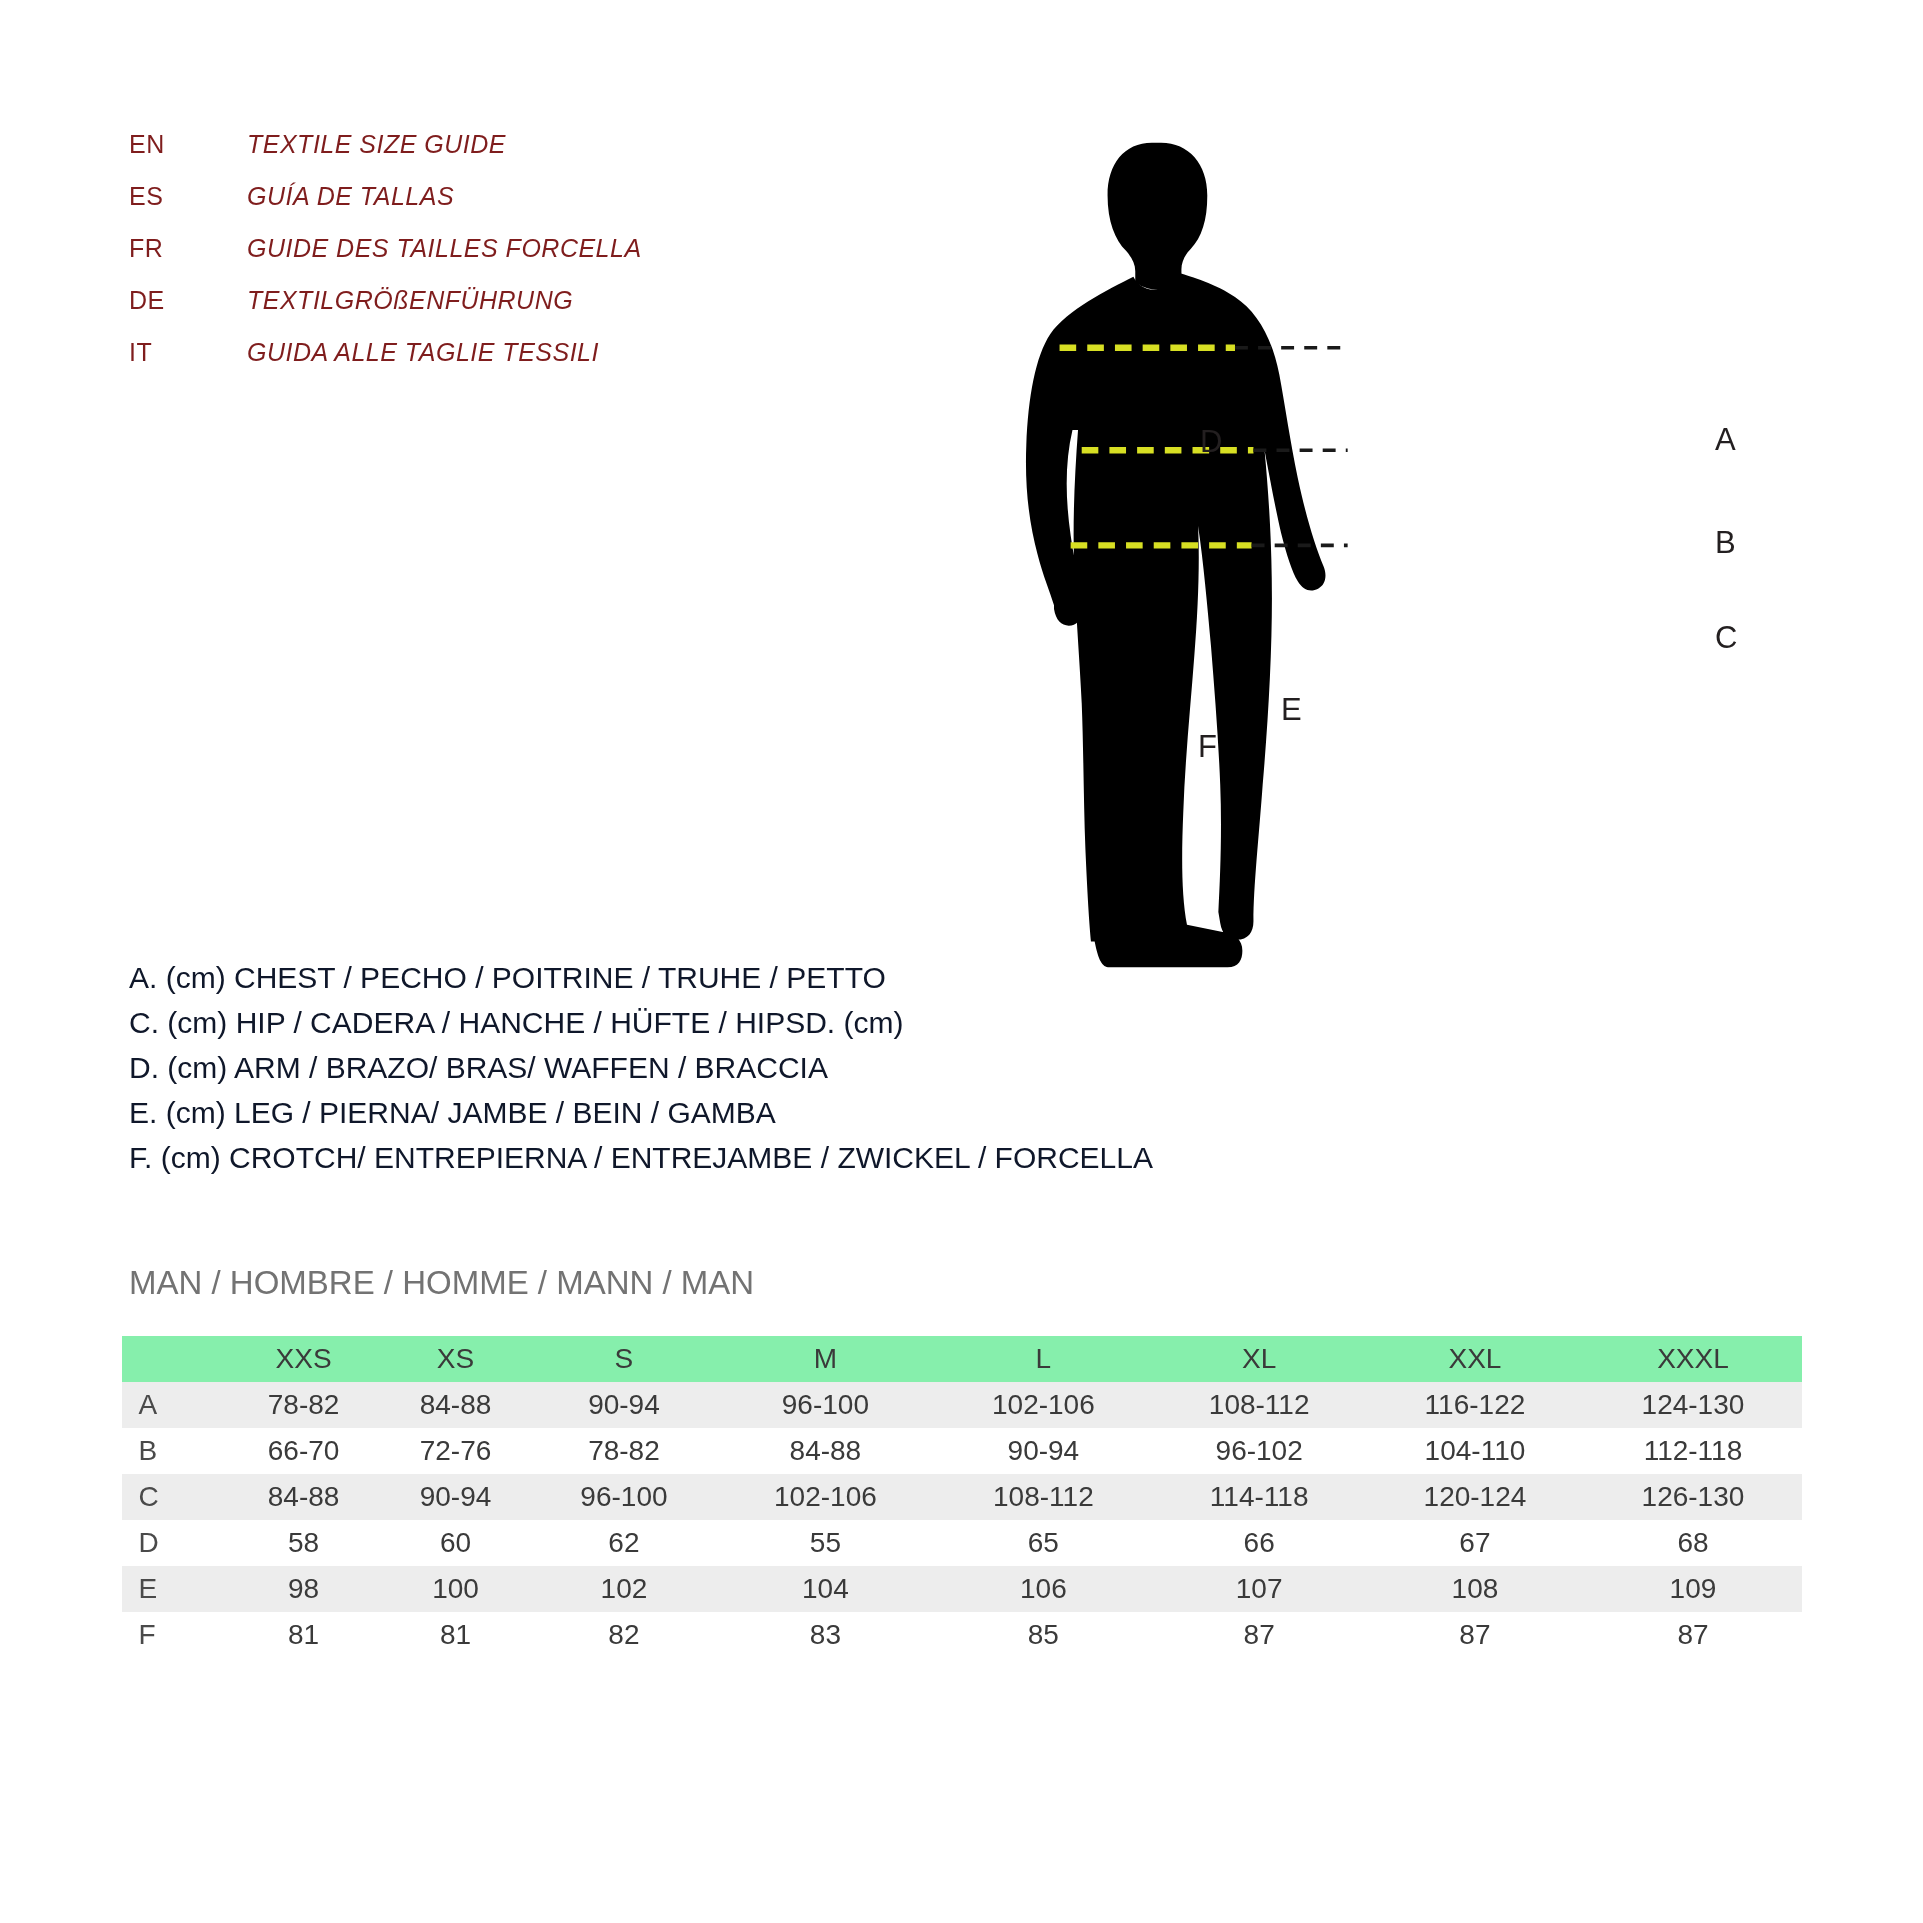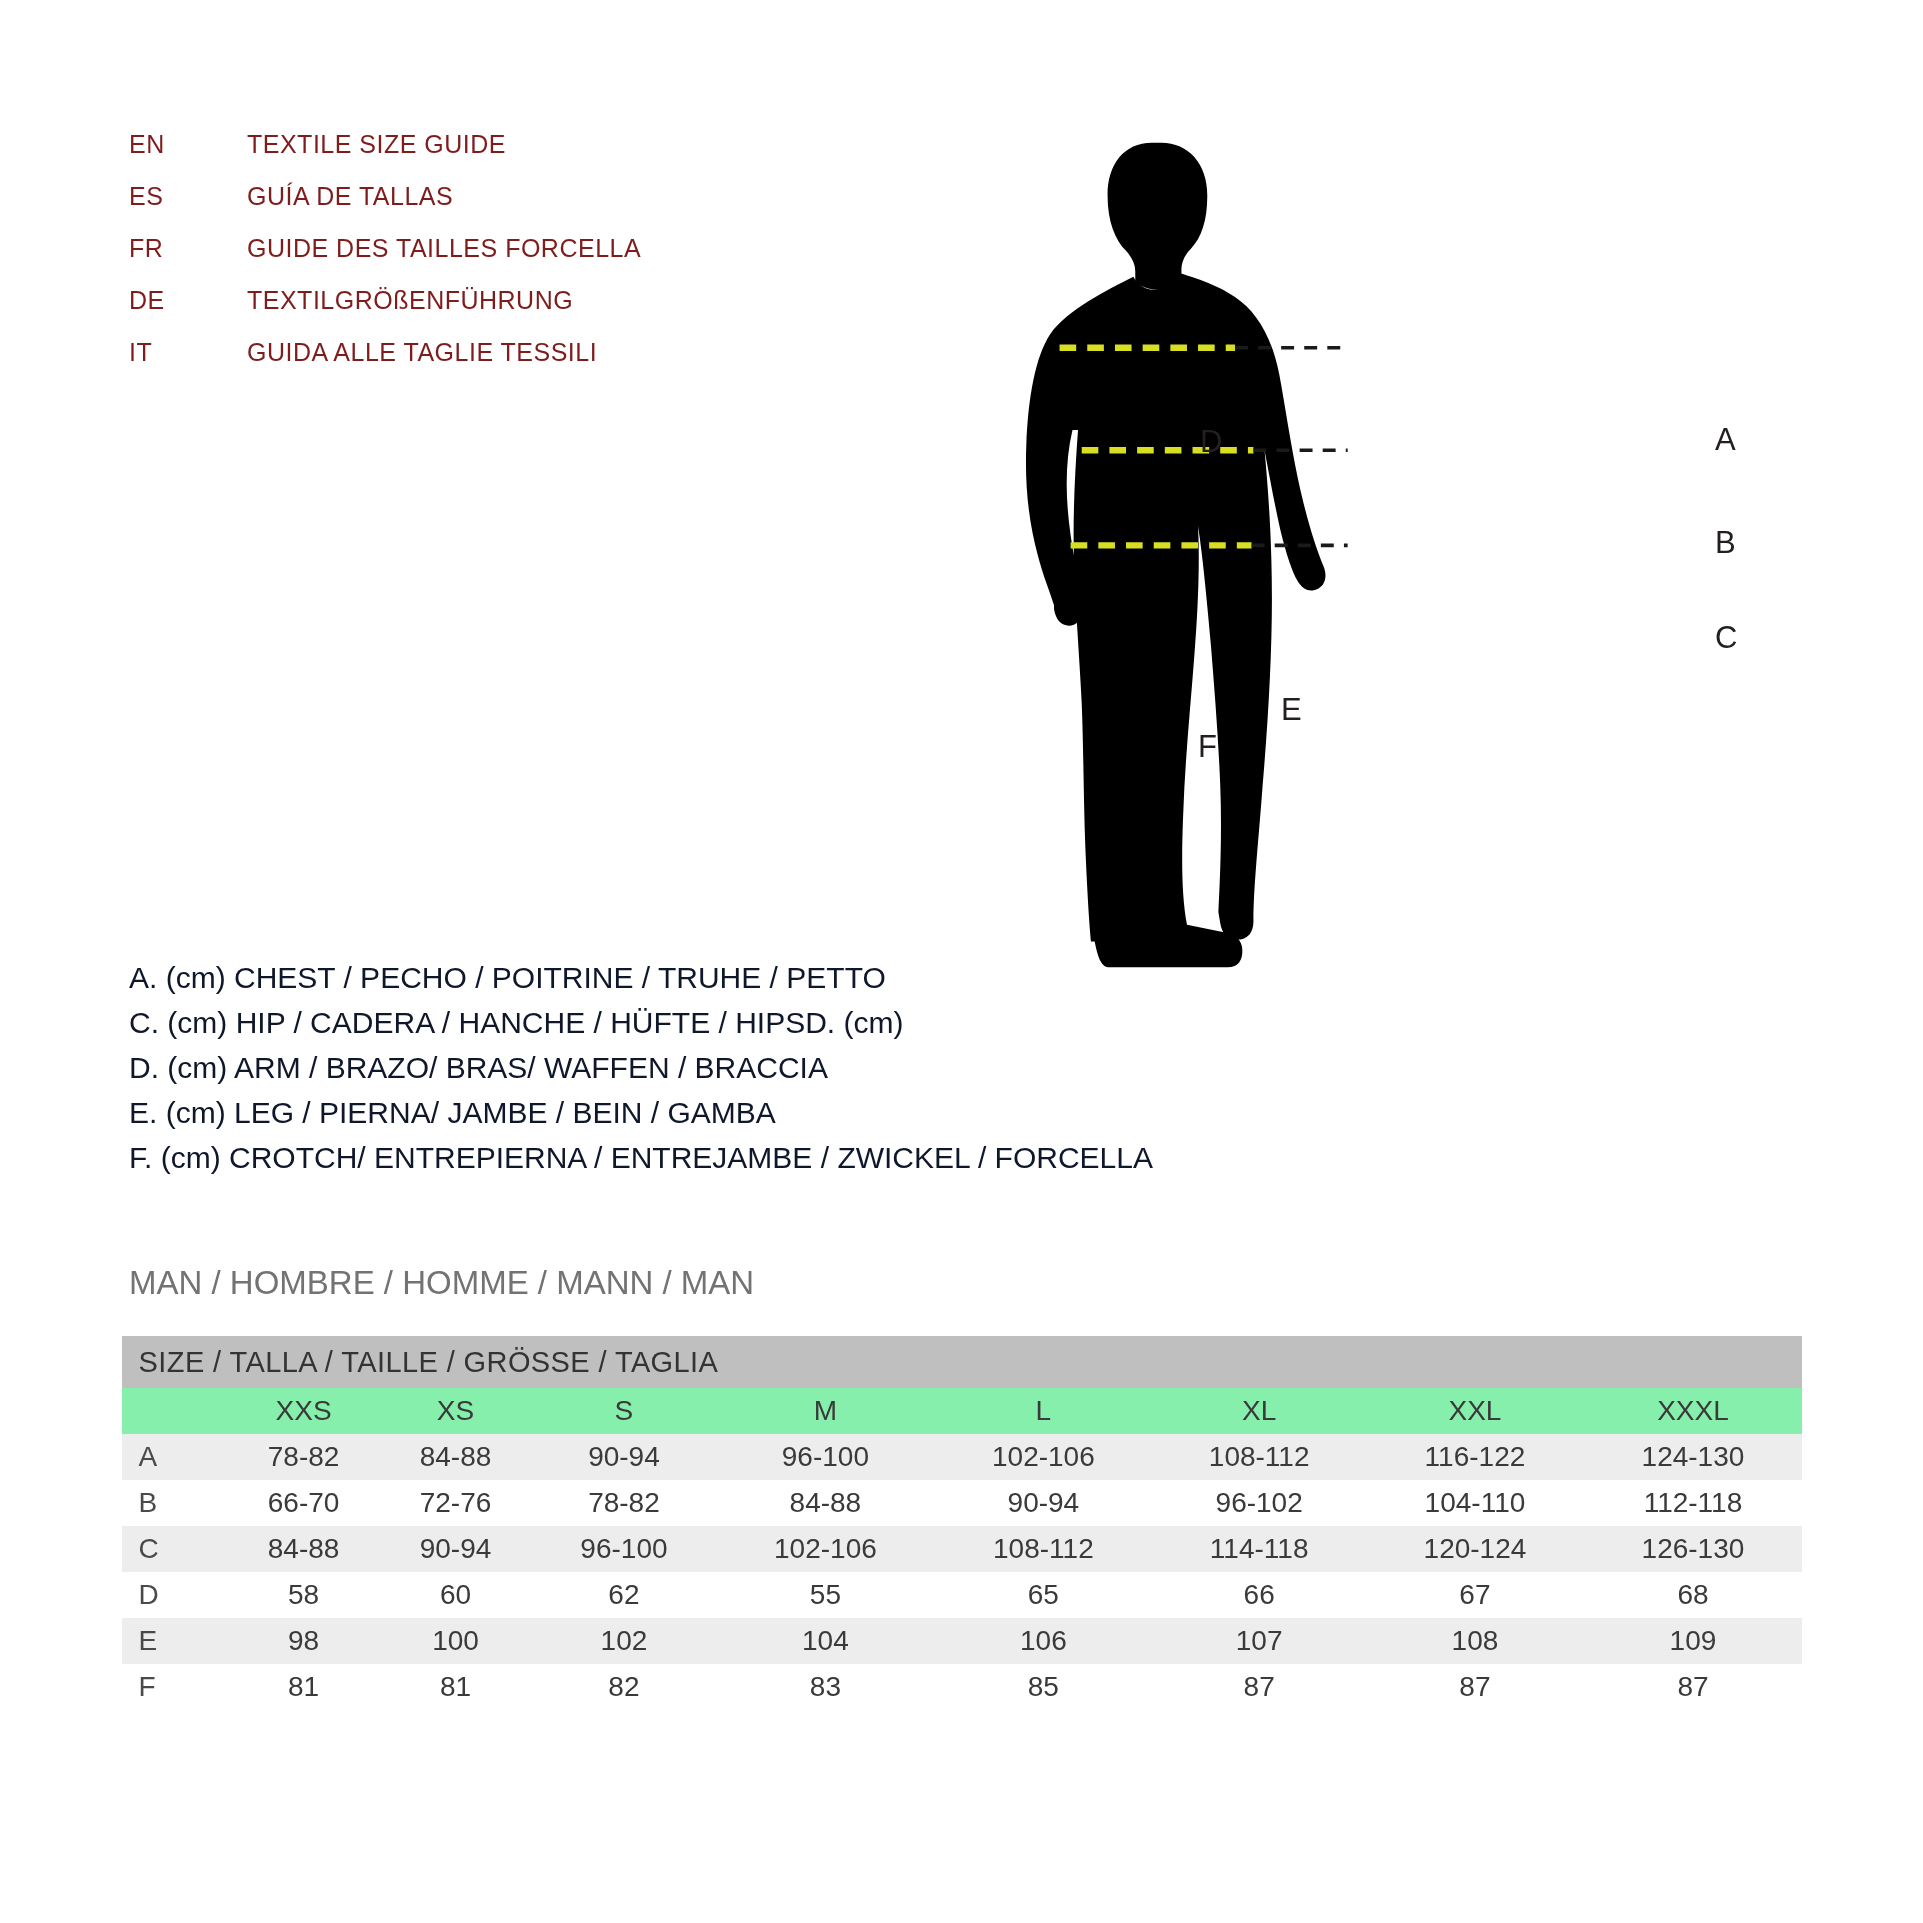--- a/index.html
+++ b/index.html
@@ -30,20 +30,21 @@
     font-size: 25px;
     letter-spacing: 0.5px;
     color: #7f1d1d;
   }
   .title-lang {
     width: 118px;
     flex: 0 0 118px;
   }
   .title-text {
     flex: 1;
+    font-style: italic;
   }
 
   
   #legend-block {
     position: absolute;
     left: 129px;
     top: 955px;
     width: 1034px;
   }
   .legend-row {
@@ -251,23 +252,20 @@
   <span class="dim-label" style="left: 709px; top: 330px;">A</span>
   <span class="dim-label" style="left: 709px; top: 433px;">B</span>
   <span class="dim-label" style="left: 709px; top: 528px;">C</span>
   <span class="dim-label" style="left: 194px; top: 332px;">D</span>
   <span class="dim-label" style="left: 275px; top: 600px;">E</span>
   <span class="dim-label" style="left: 192px; top: 637px;">F</span>
 </div>
 
 <table id="size-table">
   <tbody>
-    <tr class="hdr-bar">
-      <td colspan="9">SIZE / TALLA / TAILLE / GRÖSSE / TAGLIA</td>
-    </tr>
     <tr class="sizes-row">
       <td class="col-key"></td>
       <td>XXS</td>
       <td>XS</td>
       <td>S</td>
       <td>M</td>
       <td>L</td>
       <td>XL</td>
       <td>XXL</td>
       <td>XXXL</td>

